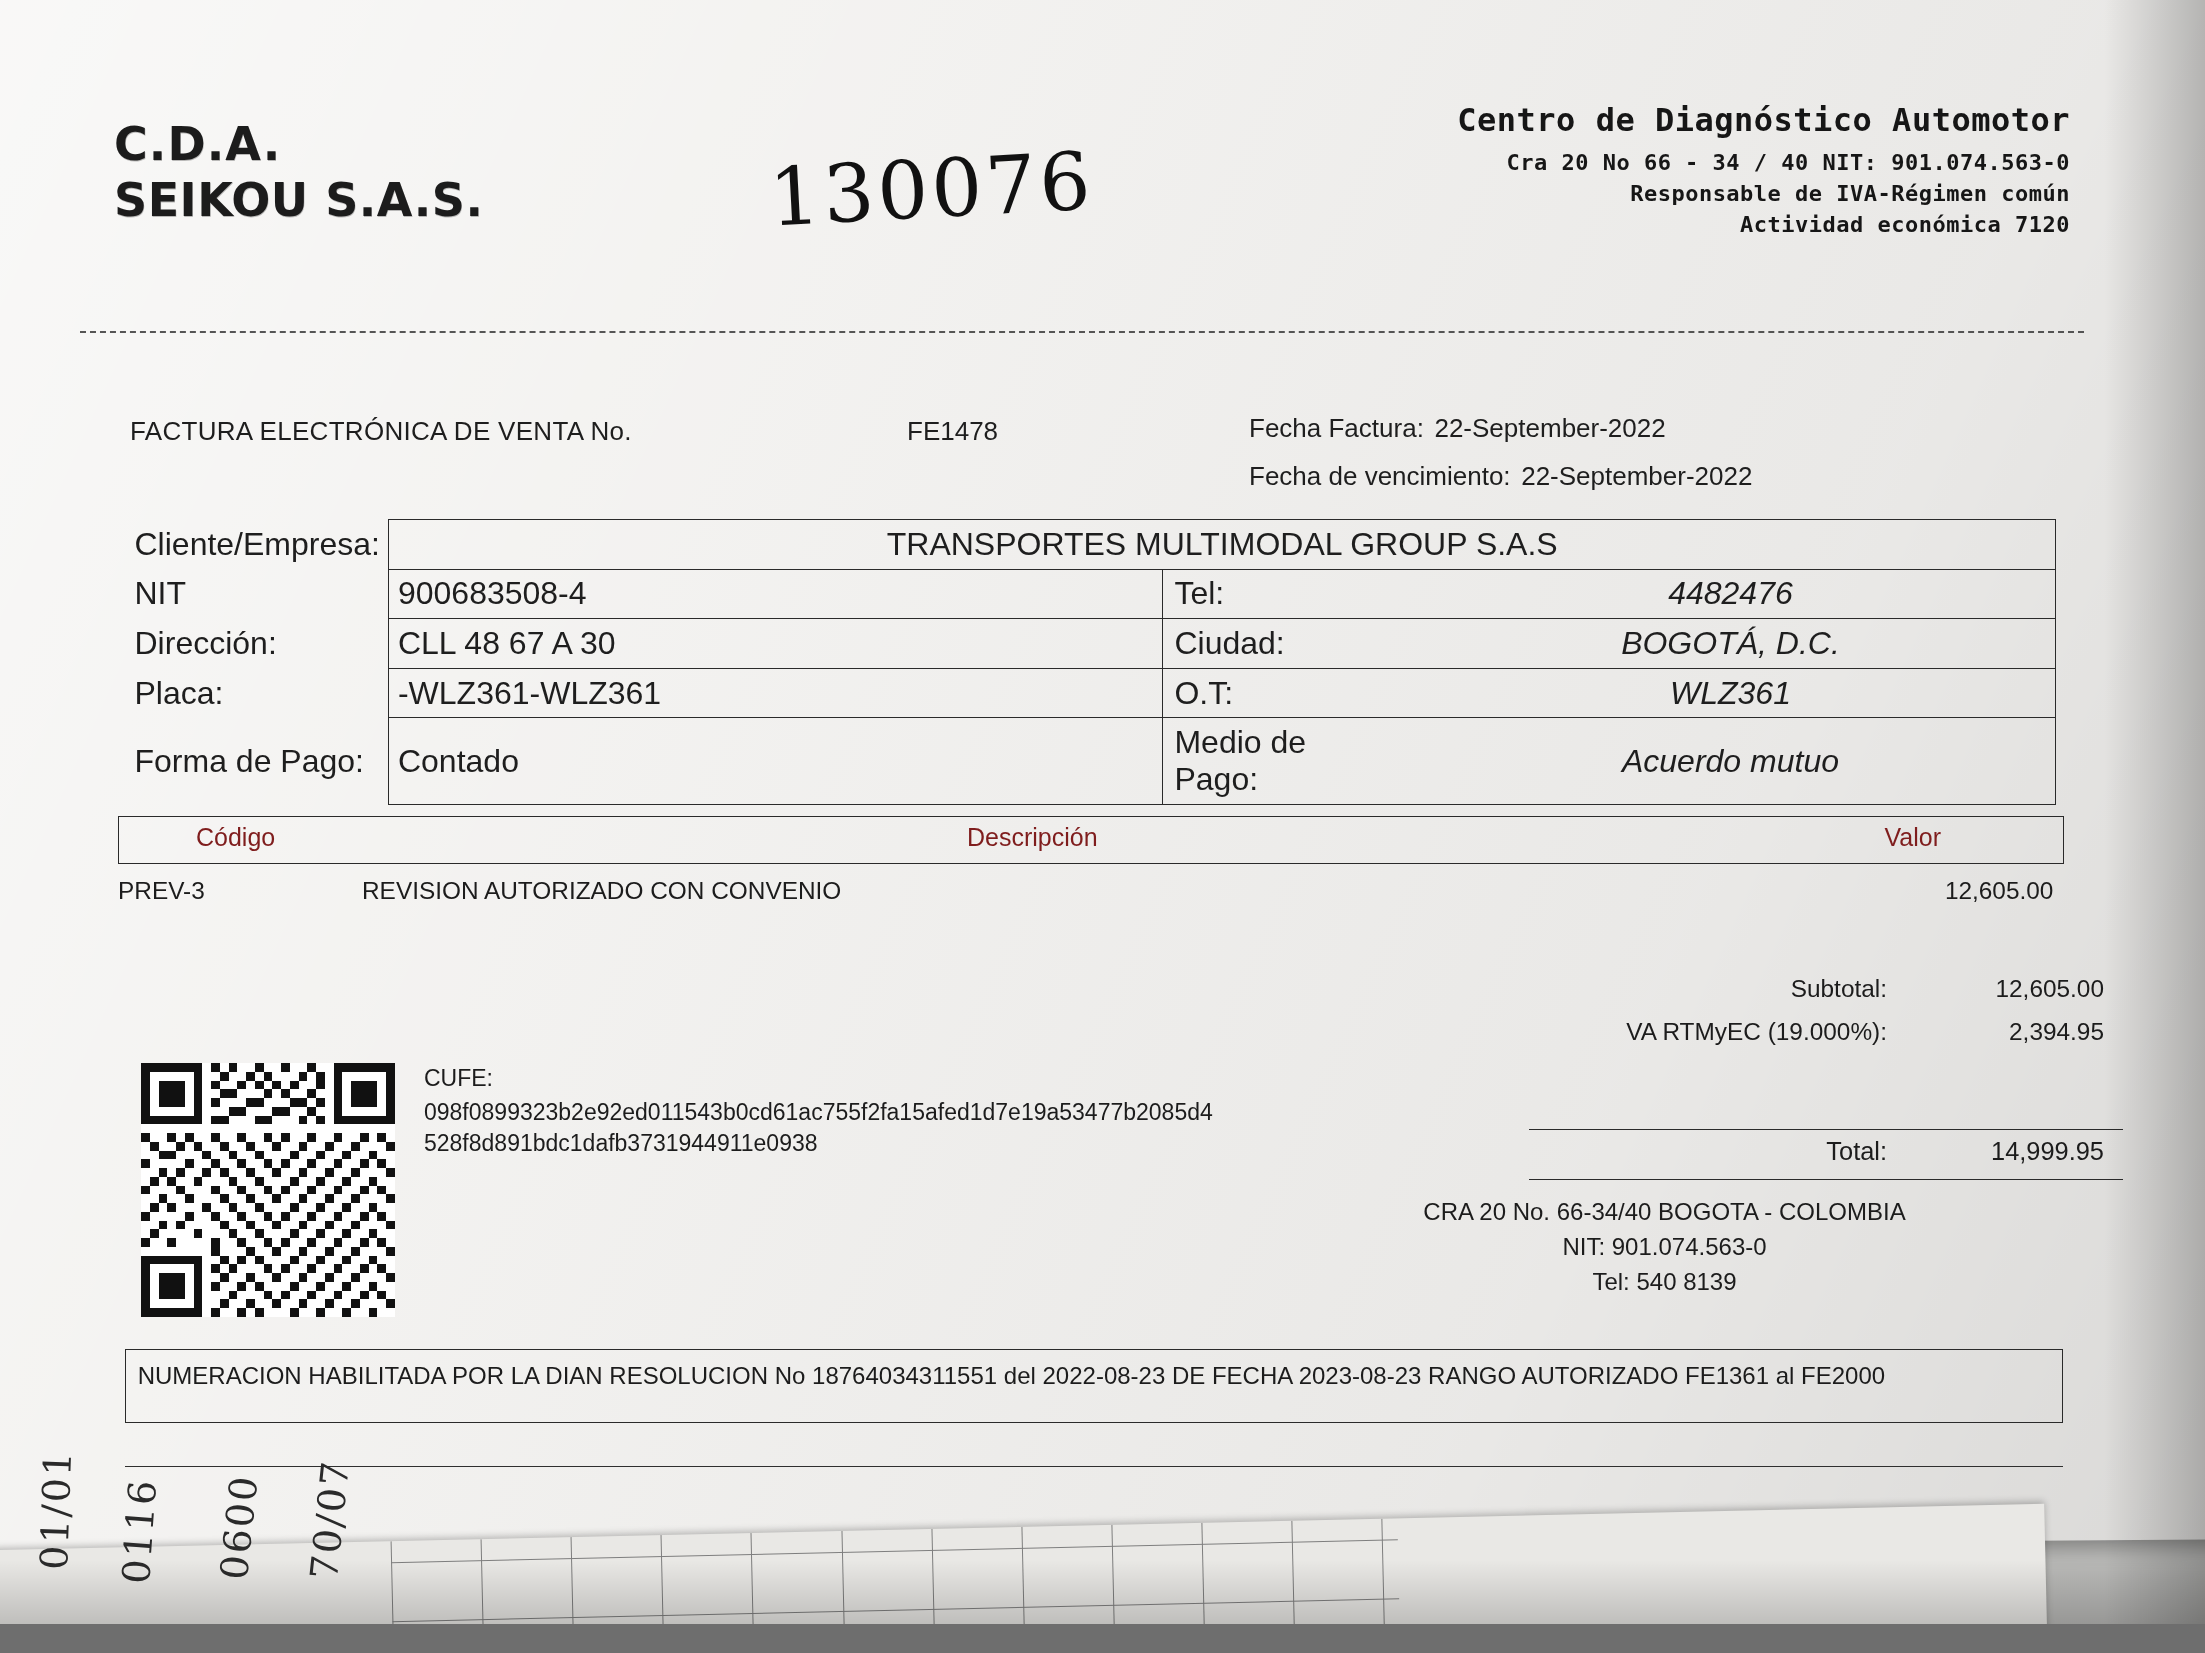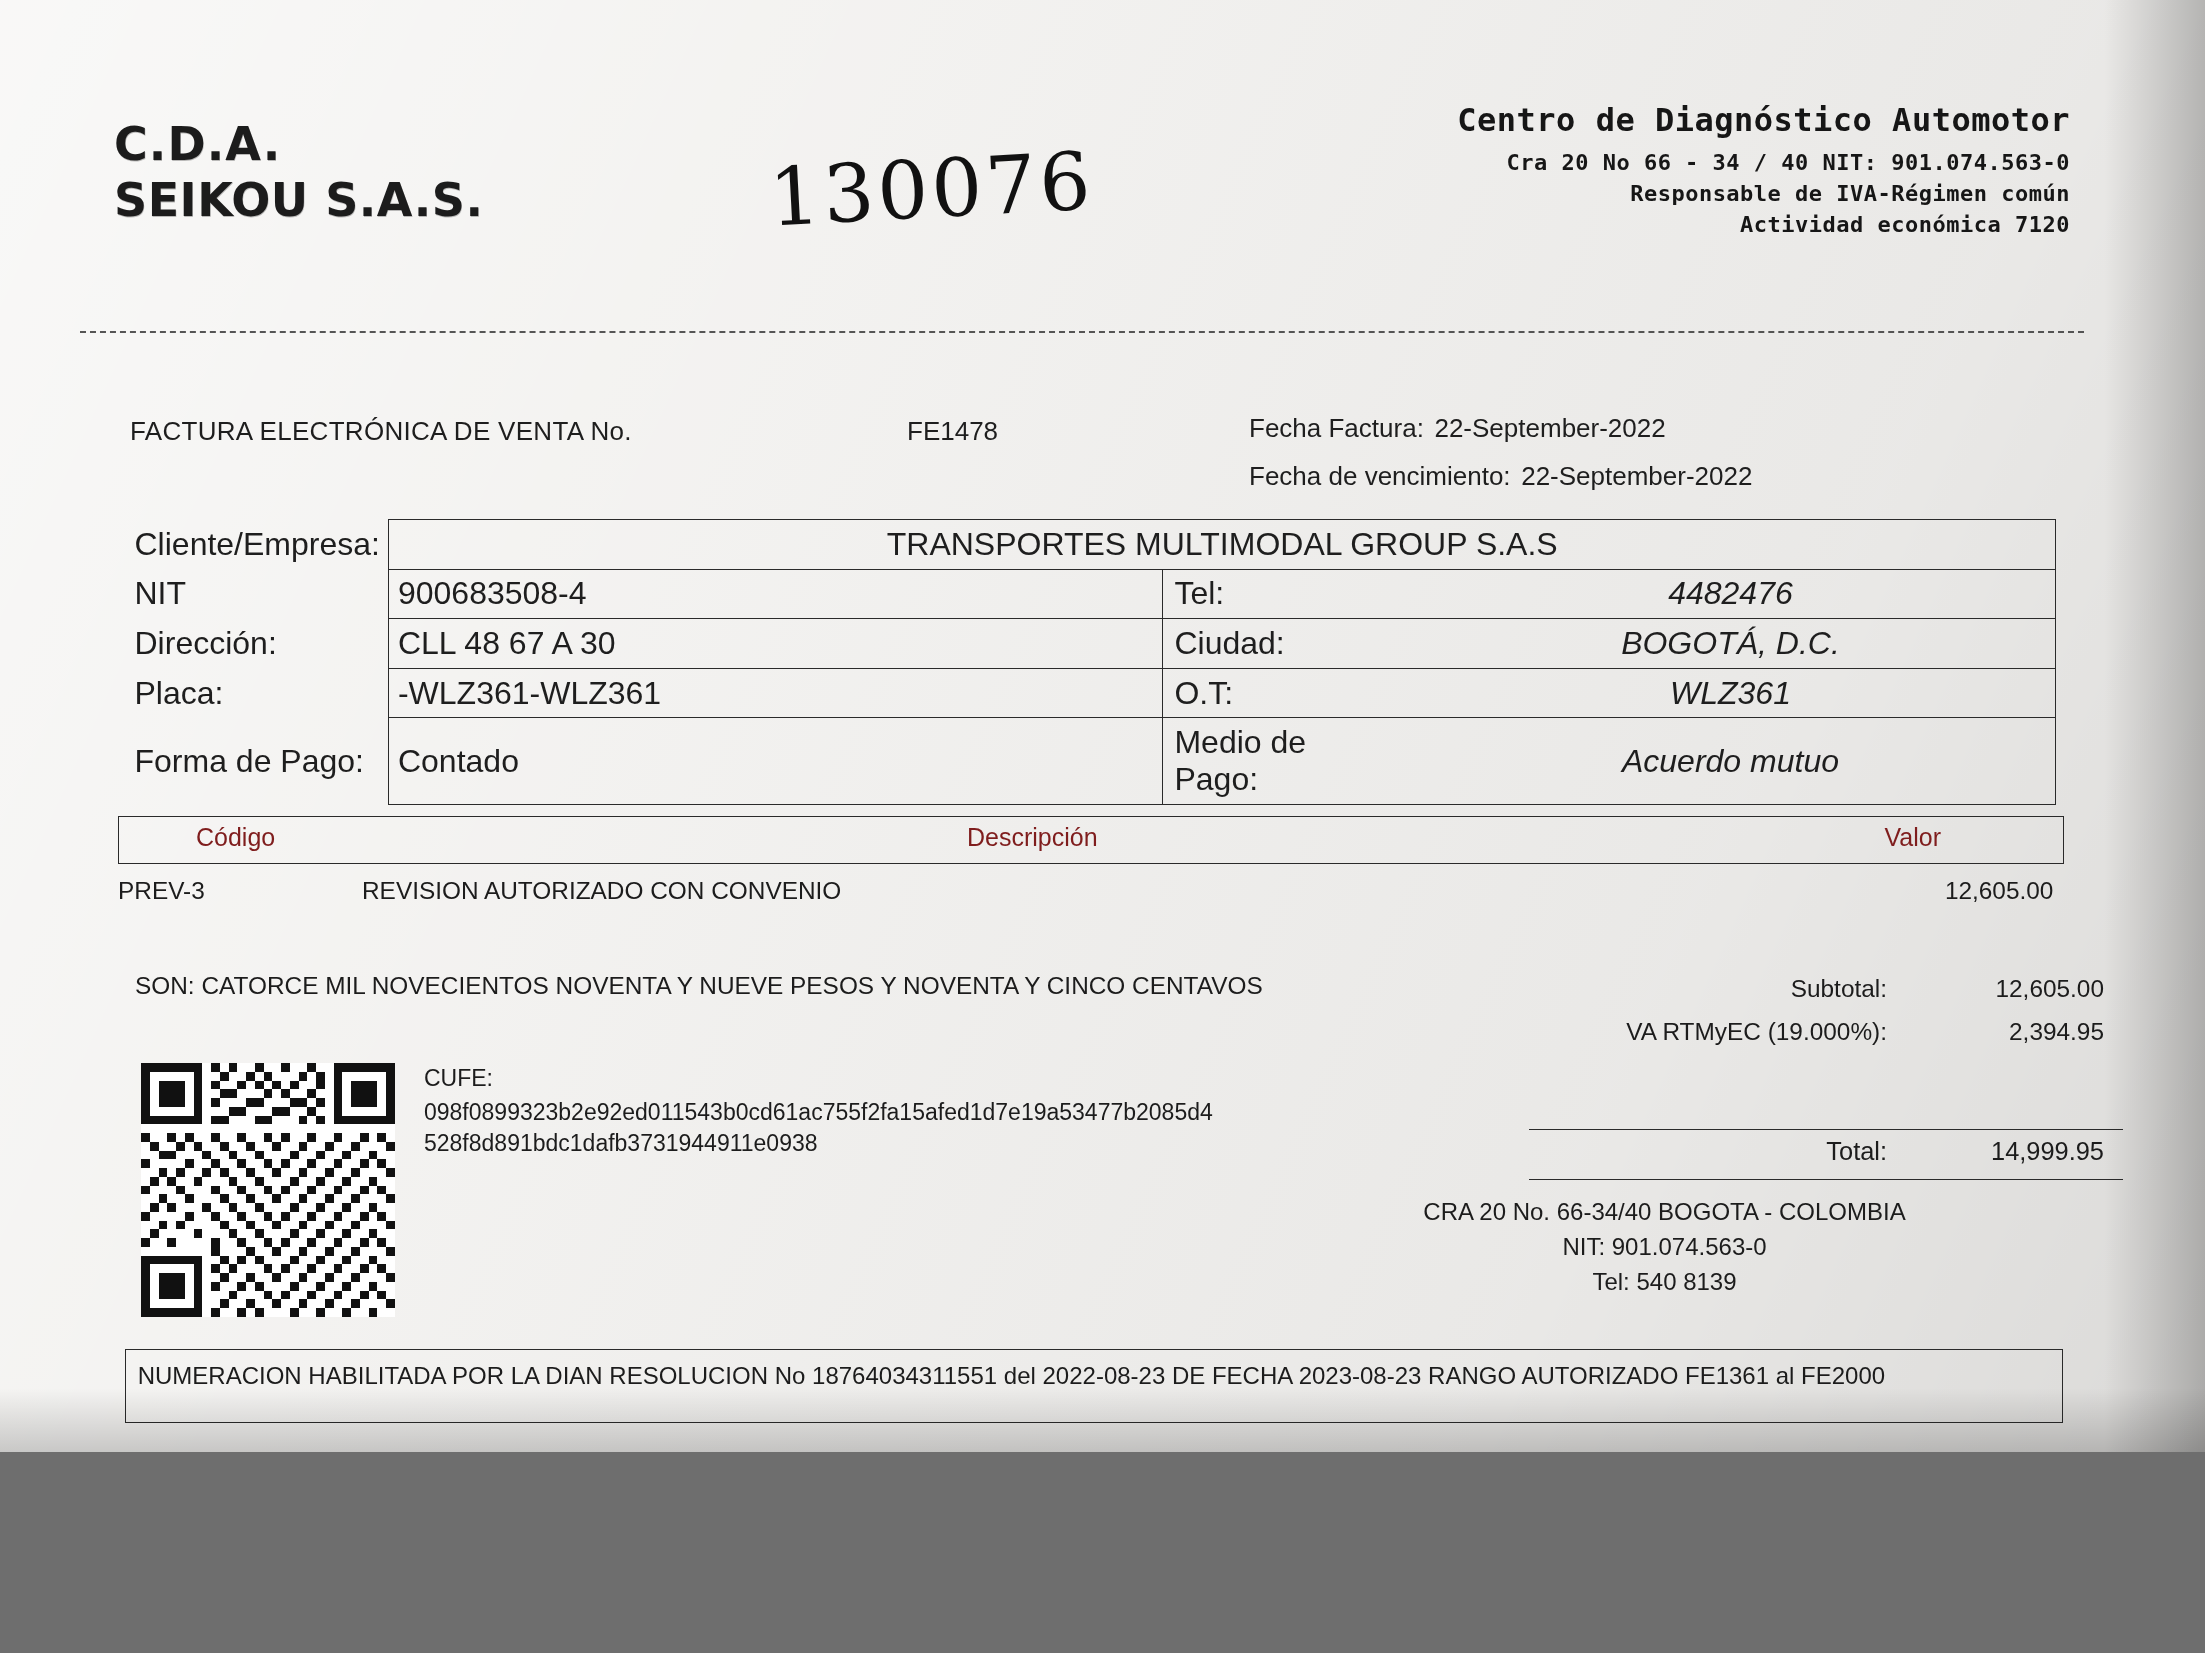--- a/index.html
+++ b/index.html
@@ -6,21 +6,21 @@
     margin: 0;
     padding: 0;
     background: #6e6e6e;
   }
   body {
     font-family: "Liberation Sans", sans-serif;
   }
   .page {
     position: relative;
     width: 2205px;
-    height: 1452px;
+    height: 1624px;
     background: #b9b9b7;
     overflow: hidden;
   }
   
   .sheet {
     position: absolute;
     left: -16px;
     top: -21px;
     width: 2242px;
     height: 1569px;
@@ -486,21 +486,20 @@
       <span class="h h-desc">Descripción</span>
       <span class="h h-valor">Valor</span>
     </div>
 
     <div class="item-row">
       <span class="code">PREV-3</span>
       <span class="desc">REVISION AUTORIZADO CON CONVENIO</span>
       <span class="val">12,605.00</span>
     </div>
 
-    <div class="son">SON: CATORCE MIL NOVECIENTOS NOVENTA Y NUEVE PESOS Y NOVENTA Y CINCO CENTAVOS</div>
 
     <div class="totals">
       <div class="row">
         <span class="k">Subtotal:</span>
         <span class="v">12,605.00</span>
       </div>
       <div class="row">
         <span class="k">VA RTMyEC (19.000%):</span>
         <span class="v">2,394.95</span>
       </div>

